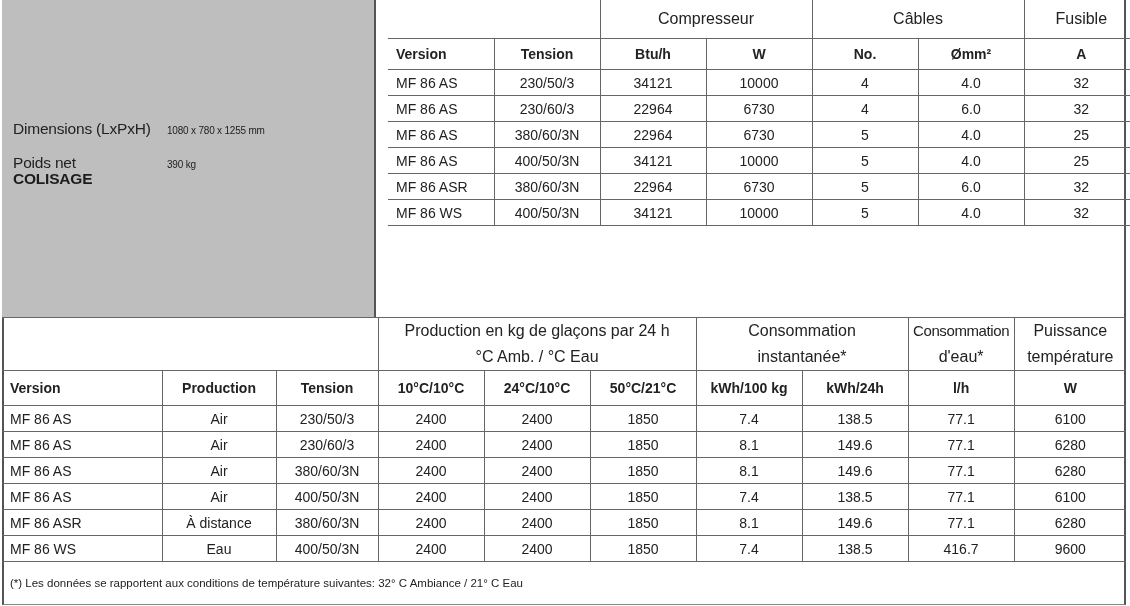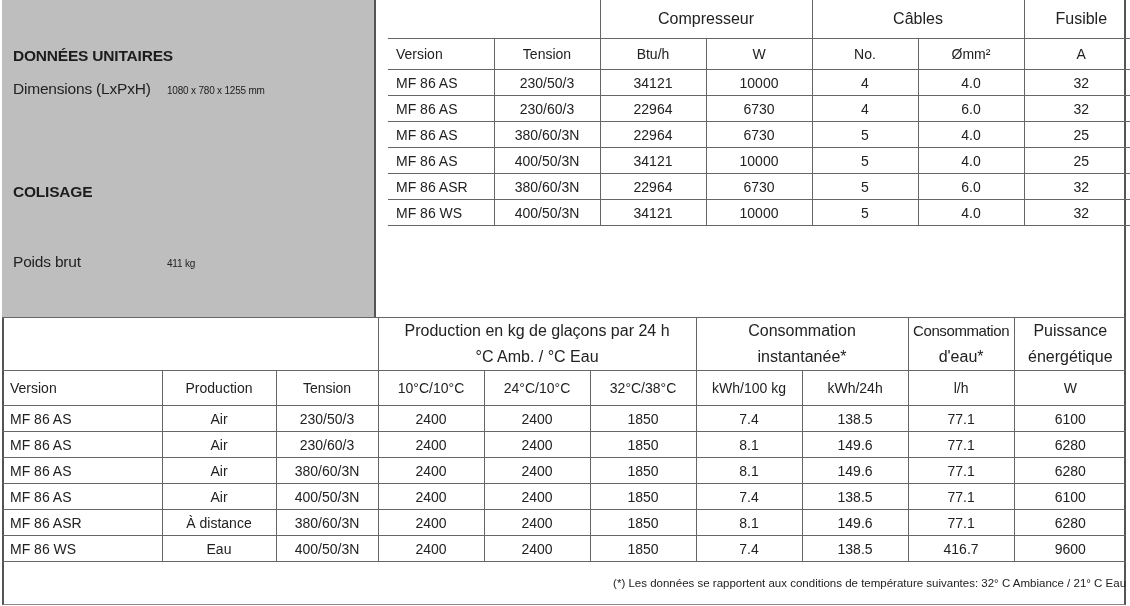--- a/index.html
+++ b/index.html
@@ -5,58 +5,57 @@
   html, body { margin:0; padding:0; background:#ffffff; }
   body { width:1130px; height:606px; position:relative; overflow:hidden;
          font-family:"Liberation Sans", "DejaVu Sans", sans-serif; color:#222; }
   .frame { position:absolute; left:2px; top:0; width:1124px; height:605px;
            border-left:2px solid #555; border-right:2px solid #555; border-bottom:1px solid #888; box-sizing:border-box; }
   
   .spec-panel { position:absolute; left:2px; top:0; width:374px; height:317px; background:#bdbebd;
                 border-right:2px solid #555; box-sizing:border-box; }
   .spec-panel .heading { position:absolute; left:11px; font-weight:bold; font-size:15.5px; color:#1c1c1c; letter-spacing:-0.2px; }
   .spec-panel .row { position:absolute; left:11px; font-size:15.5px; color:#222; white-space:nowrap; letter-spacing:-0.2px; }
-  .spec-panel .row .lbl { display:inline-block; width:154px; }
+  .spec-panel .row .lbl { display:inline-block; width:154px;margin-top:40px; }
   .spec-panel .row .val { display:inline-block; font-size:10px; }
 
   table { border-collapse:collapse; position:absolute; table-layout:fixed; }
   td, th { border:1.5px solid #666; font-size:14px; text-align:center; padding:0; white-space:nowrap; overflow:hidden; }
-  th { font-weight:normal;margin-top:29px; }
+  th { font-weight:bold;margin-top:29px; }
   .left { text-align:left; padding-left:8px; }
   .grp { font-weight:normal; font-size:16px; }
   .grp2 { font-weight:normal; font-size:16px; line-height:26px; }
 
   
   #top-table { left:388px; top:-1px; width:750px;border-radius:6px; }
   #top-table tr.h1 td { height:38px; }
   #top-table tr.h2 th { height:30px; }
   #top-table tr.data td { height:25px; }
 
   
   #bottom-table { left:2px; top:317px; width:1124px; }
   #bottom-table tr.h1 td { height:52px; }
   #bottom-table tr.h2 th { height:34px; }
   #bottom-table tr.data td { height:25px; }
-  #bottom-table tr.note td { height:42px; border:none; border-top:1.5px solid #666; text-align:right; font-size:11.5px; padding-left:25px; vertical-align:middle; }
+  #bottom-table tr.note td { height:42px; border:none; border-top:1.5px solid #666; text-align:left; font-size:11.5px; padding-left:8px; vertical-align:middle; }
   .cond-small { font-size:15px; letter-spacing:-0.4px; }
 </style>
 </head>
 <body>
 
 <div class="frame"></div>
 
 <div class="spec-panel">
-  <div class="heading" style="top:47px;">DONNÉES UNITAIRES</div>
   <div class="row" style="top:80px;">
     <span class="lbl">Dimensions (LxPxH)</span><span class="val">1080 x 780 x 1255 mm</span>
   </div>
-  <div class="heading" style="top:183px;">COLISAGE</div>
-  <div class="row" style="top:253px;">
-    <span class="lbl">Poids brut</span><span class="val">411 kg</span>
+  <div class="row" style="top:114px;">
+    <span class="lbl">Poids net</span><span class="val">390 kg</span>
   </div>
+  <div class="heading" style="top:170px;">COLISAGE</div>
 </div>
 
 <table id="top-table">
   <colgroup>
     <col style="width:106px">
       <col style="width:106px">
       <col style="width:106px">
       <col style="width:106px">
       <col style="width:106px">
       <col style="width:106px">
@@ -158,30 +157,30 @@
     <td colspan="2" class="grp2">
       <div>Consommation</div>
       <div>instantanée*</div>
     </td>
     <td class="grp2">
       <div class="cond-small">Consommation</div>
       <div>d'eau*</div>
     </td>
     <td class="grp2" style="border-right:none;">
       <div>Puissance</div>
-      <div>énergétique</div>
+      <div>température</div>
     </td>
   </tr>
   <tr class="h2">
     <th class="left" style="border-left:none;">Version</th>
     <th>Production</th>
     <th>Tension</th>
     <th>10°C/10°C</th>
     <th>24°C/10°C</th>
-    <th>32°C/38°C</th>
+    <th>50°C/21°C</th>
     <th>kWh/100 kg</th>
     <th>kWh/24h</th>
     <th>l/h</th>
     <th style="border-right:none;">W</th>
   </tr>
   <tr class="data">
     <td class="left" style="border-left:none;">MF 86 AS</td>
     <td>Air</td>
     <td>230/50/3</td>
     <td>2400</td>

